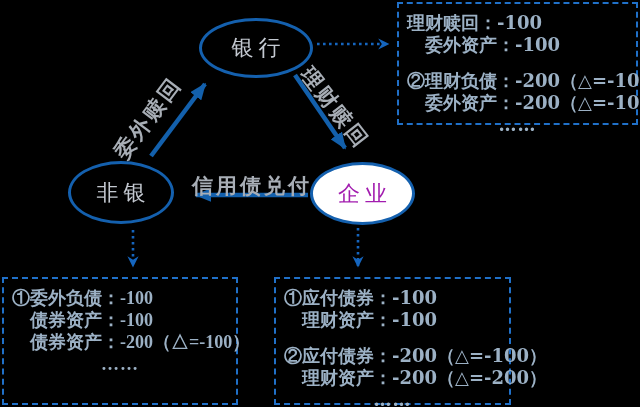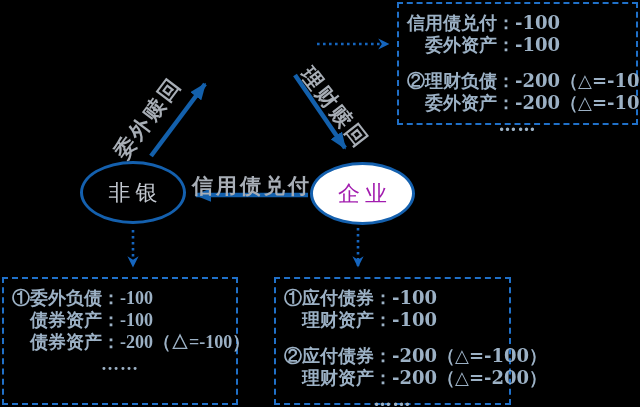--- a/index.html
+++ b/index.html
@@ -37,21 +37,21 @@
     padding-left: 5px;
     white-space: nowrap;
   }
   .node.white {
     background: #FFFFFF;
   }
   .node.white .node-label {
     color: #a21caf;
   }
   .node-bank   { left: 199px; top: 18px;  width: 114px; height: 60px; }
-  .node-nonbank{ left: 80px;  top: 161px; width: 106px; height: 63px; }
+  .node-nonbank{ left: 68px;  top: 161px; width: 106px; height: 63px; }
   .node-enterprise { left: 310px; top: 162px; width: 105px; height: 63px; }
 
   .edge-label {
     position: absolute;
     color: #A8AEB6;
     font-size: 21px;
     font-weight: bold;
     letter-spacing: 3px;
     white-space: nowrap;
     transform-origin: center center;
@@ -95,33 +95,36 @@
 
     <line x1="151" y1="156" x2="205" y2="84" stroke="#1360AC" stroke-width="4.5" marker-end="url(#solidHead)"></line>
     <line x1="295" y1="75" x2="345" y2="148" stroke="#1360AC" stroke-width="4.5" marker-end="url(#solidHead)"></line>
     <line x1="308" y1="195" x2="196" y2="195" stroke="#1360AC" stroke-width="4.5" marker-end="url(#solidHead)"></line>
 
     <line x1="317" y1="44" x2="388" y2="44" stroke="#1565BE" stroke-width="2.6" stroke-dasharray="2.6 3.4" marker-end="url(#stealthHead)"></line>
     <line x1="133" y1="230" x2="133" y2="266" stroke="#1565BE" stroke-width="2.6" stroke-dasharray="2.6 3.4" marker-end="url(#stealthHead)"></line>
     <line x1="358" y1="228" x2="358" y2="266" stroke="#1565BE" stroke-width="2.6" stroke-dasharray="2.6 3.4" marker-end="url(#stealthHead)"></line>
   </svg>
 
+  <div class="node node-bank">
+    <span class="node-label">银行</span>
+  </div>
   <div class="node node-nonbank">
     <span class="node-label">非银</span>
   </div>
   <div class="node white node-enterprise">
     <span class="node-label">企业</span>
   </div>
 
   <div class="edge-label rot-up">委外赎回</div>
   <div class="edge-label rot-down">理财赎回</div>
   <div class="edge-label flat">信用债兑付</div>
 
   <div class="note-box box-bank">
-    <div class="ln">信用债兑付：-100</div>
+    <div class="ln">理财赎回：-100</div>
     <div class="ln indent">委外资产：-100</div>
     <div class="ln gap">②理财负债：-200（△=-100）</div>
     <div class="ln indent">委外资产：-200（△=-100）</div>
     <div class="ln dots">……</div>
   </div>
 
   <div class="note-box box-nonbank">
     <div class="ln">①委外负债：-100</div>
     <div class="ln indent">债券资产：-100</div>
     <div class="ln indent">债券资产：-200（△=-100）</div>

